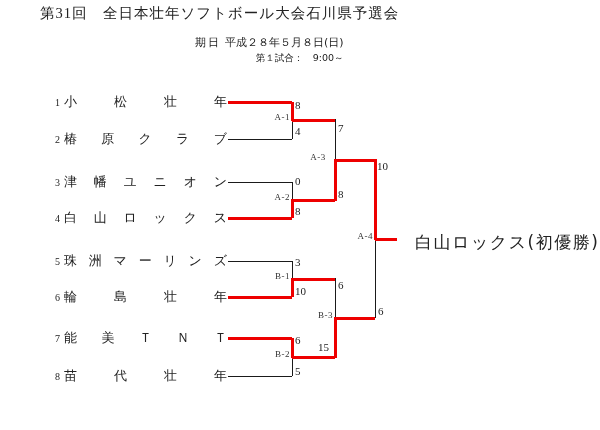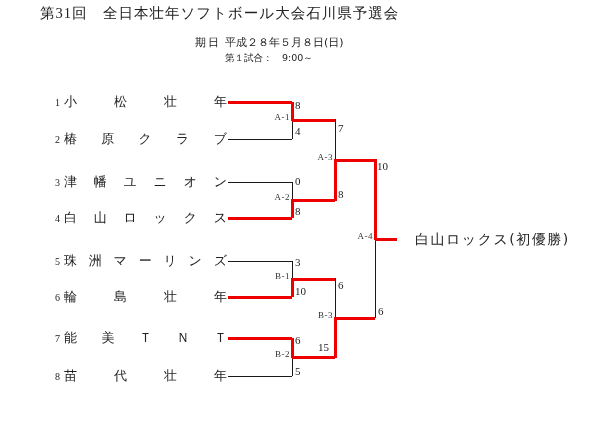--- a/index.html
+++ b/index.html
@@ -10,31 +10,31 @@
   .title{
     position:absolute;left:40px;top:4px;font-size:14.5px;letter-spacing:1px;
     font-family:Liberation Serif, serif;color:#222;white-space:pre;
   }
   .info{
     position:absolute;left:195px;top:36px;
     font-family:"DejaVu Sans","Liberation Sans",sans-serif;font-size:11px;color:#222;
   }
   .info .row{line-height:14.5px;white-space:pre;}
   .info .lbl{display:inline-block;width:30px;letter-spacing:2px;}
-  .info .first{margin-left:30px;font-size:9.5px;line-height:12px;margin-top:1px;white-space:pre;}
+  .info .first{margin-left:30px;font-size:9.5px;line-height:12px;margin-top:1px;white-space:pre;text-align:right;}
   .team-row{position:absolute;left:55px;width:172px;height:16px;display:flex;align-items:center;}
   .team-seed{flex:none;width:9px;font-size:10px;color:#222;}
   .team-name{flex:1;display:flex;justify-content:space-between;font-size:13px;color:#222;line-height:16px;}
   .ln{position:absolute;}
   .ln.black{background:#1a1a1a;}
   .ln.red{background:#ee0000;}
   .score{position:absolute;font-size:11px;line-height:14px;color:#222;white-space:nowrap;}
   .mlabel{position:absolute;width:30px;text-align:right;font-size:9px;line-height:10px;color:#333;letter-spacing:0.5px;}
   .winner{
-    position:absolute;left:415px;top:231px;font-size:14px;letter-spacing:1.5px;
+    position:absolute;left:415px;top:231px;font-size:17px;letter-spacing:1.5px;
     font-family:"DejaVu Sans","Liberation Sans",sans-serif;color:#222;white-space:pre;
   }
 </style>
 </head>
 <body>
 
 <div class="page">
 
   <div class="title">第31回　全日本壮年ソフトボール大会石川県予選会</div>
 
@@ -59,21 +59,21 @@
     <span class="score" style="left:338px;top:278px;">6</span>
     <span class="score" style="left:318px;top:340px;">15</span>
 
     <span class="score" style="left:377px;top:159px;">10</span>
     <span class="score" style="left:378px;top:304px;">6</span>
 
     <span class="mlabel" style="left:260px;top:112px;">A-1</span>
     <span class="mlabel" style="left:260px;top:192px;">A-2</span>
     <span class="mlabel" style="left:260px;top:271px;">B-1</span>
     <span class="mlabel" style="left:260px;top:349px;">B-2</span>
-    <span class="mlabel" style="left:303px;top:152px;">A-3</span>
+    <span class="mlabel" style="left:303px;top:152px;text-align:center;">A-3</span>
     <span class="mlabel" style="left:303px;top:310px;text-align:right;">B-3</span>
     <span class="mlabel" style="left:343px;top:231px;">A-4</span>
 
     <div class="winner">白山ロックス(初優勝)</div>
   <div class="team-row" style="top: 94px;">
         <span class="team-seed">1</span>
         <div class="team-name">
           <span>小</span>
           <span>松</span>
           <span>壮</span>

